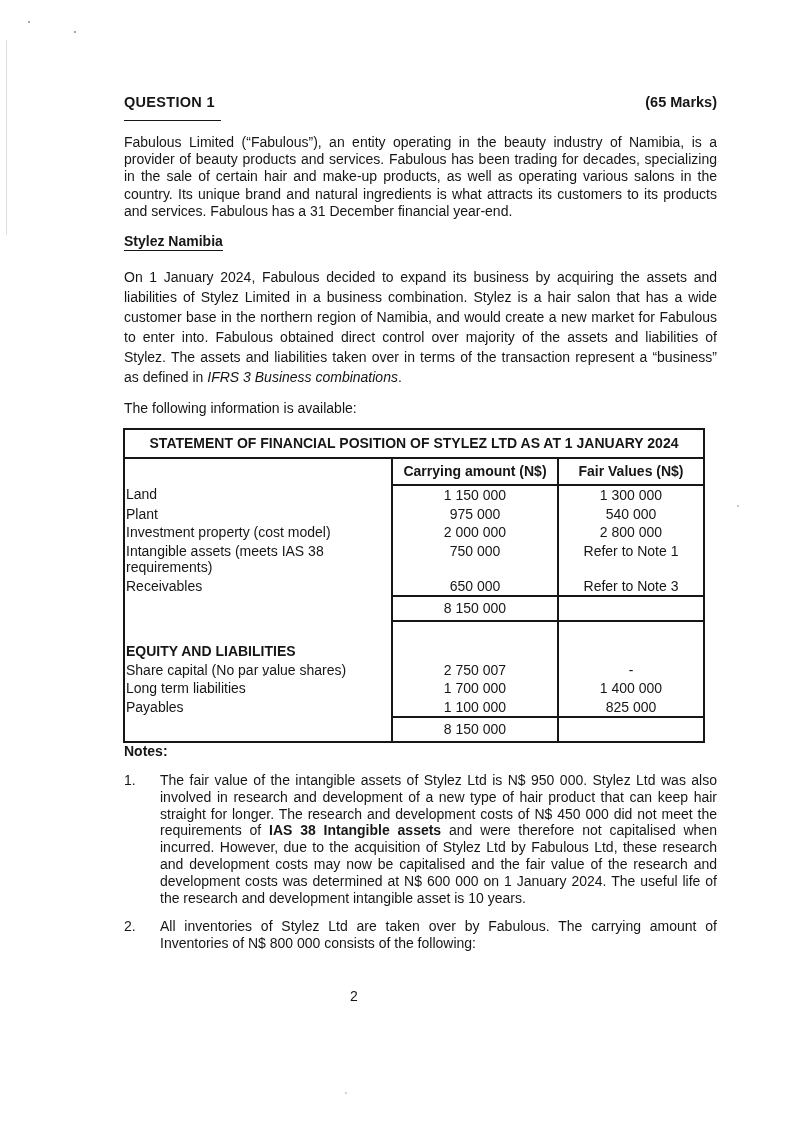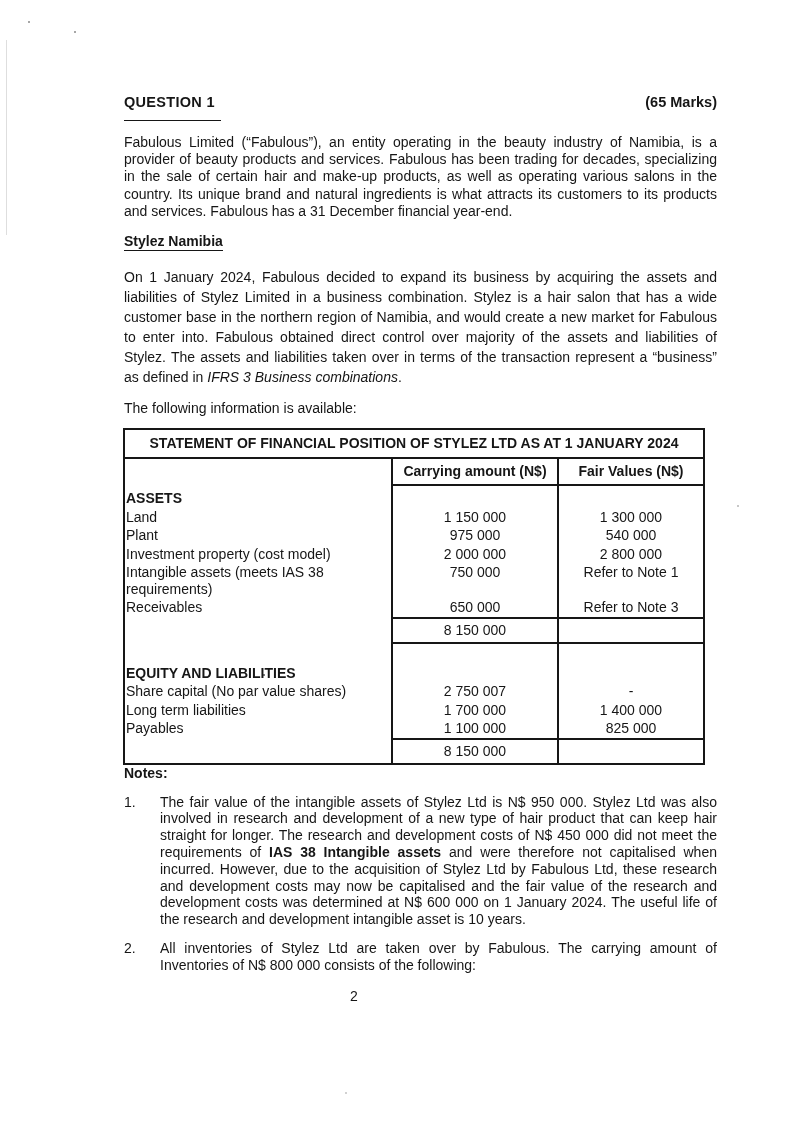--- a/index.html
+++ b/index.html
@@ -88,25 +88,20 @@
         </colgroup>
       <tbody>
           <tr>
         <td colspan="3" class="t-title">STATEMENT OF FINANCIAL POSITION OF STYLEZ LTD AS AT 1 JANUARY 2024</td>
       </tr>
       <tr class="head-row">
         <td class="c-desc"></td>
         <td class="c-amt hd">Carrying amount (N$)</td>
         <td class="c-amt hd">Fair Values (N$)</td>
       </tr>
-      <tr class="sec">
-        <td class="c-desc">ASSETS</td>
-        <td class="c-amt"></td>
-        <td class="c-amt"></td>
-      </tr>
       <tr>
         <td class="c-desc">Land</td>
         <td class="c-amt">1 150 000</td>
         <td class="c-amt">1 300 000</td>
       </tr>
       <tr>
         <td class="c-desc">Plant</td>
         <td class="c-amt">975 000</td>
         <td class="c-amt">540 000</td>
       </tr>

